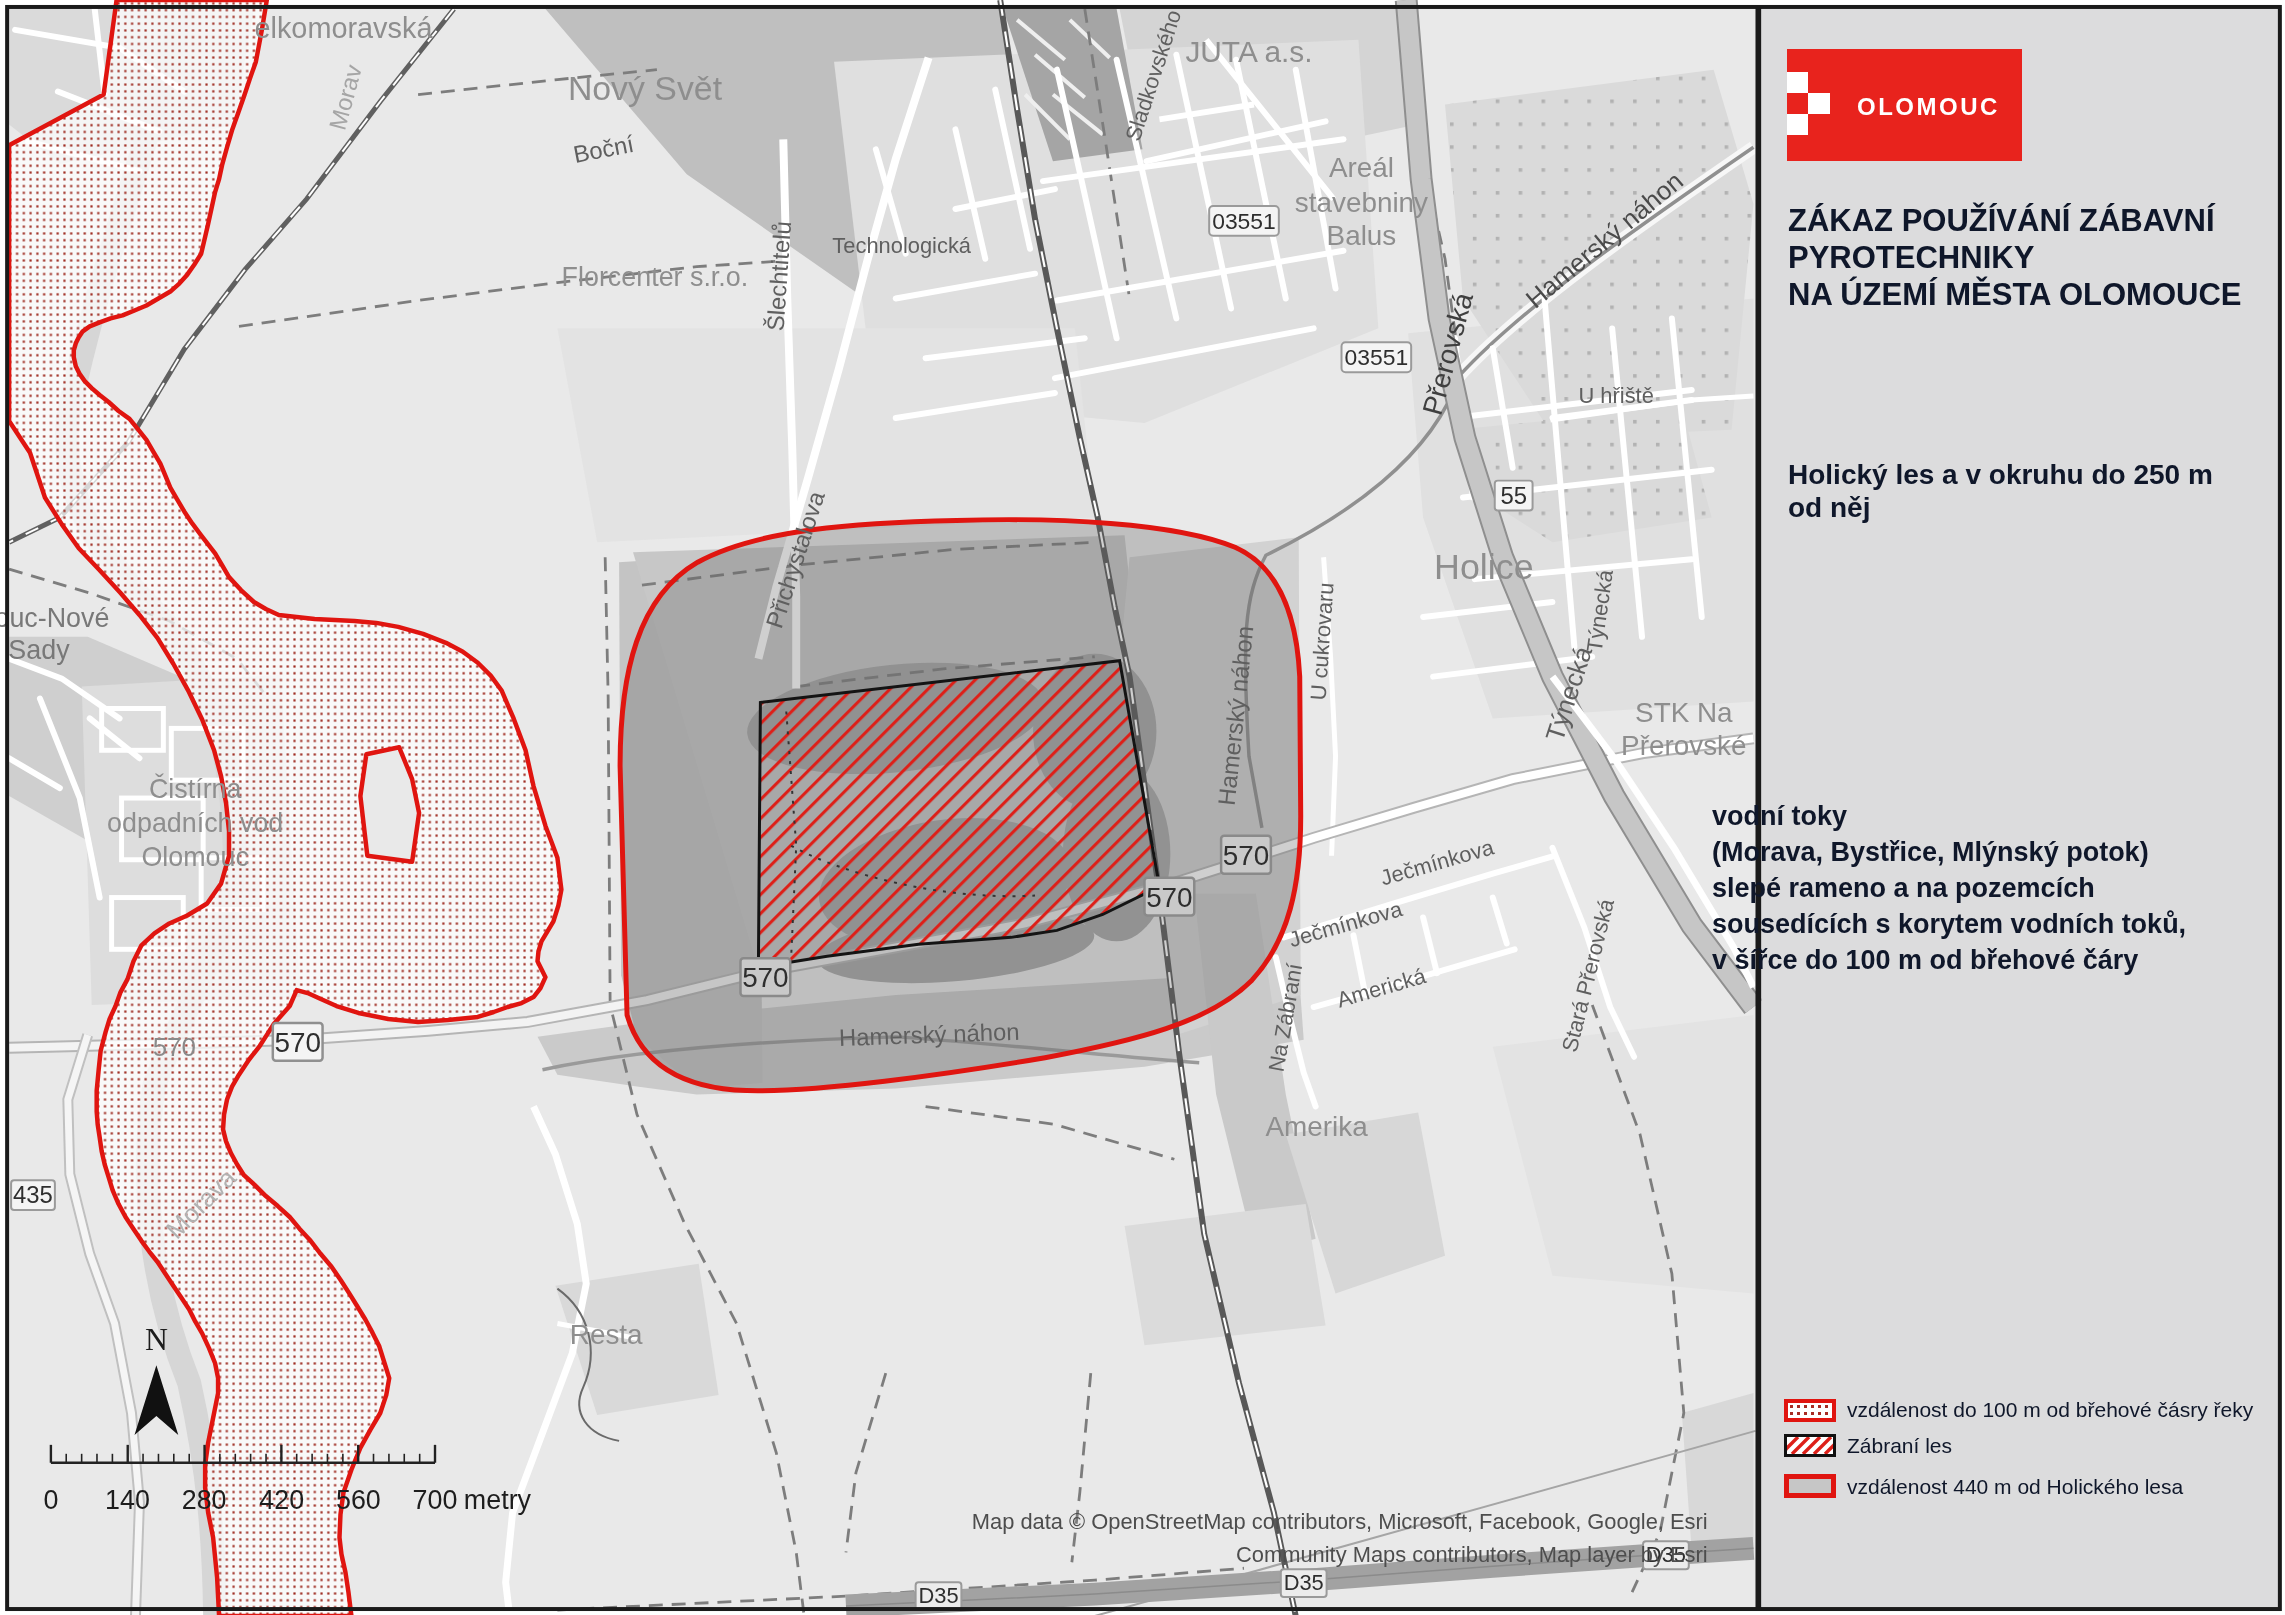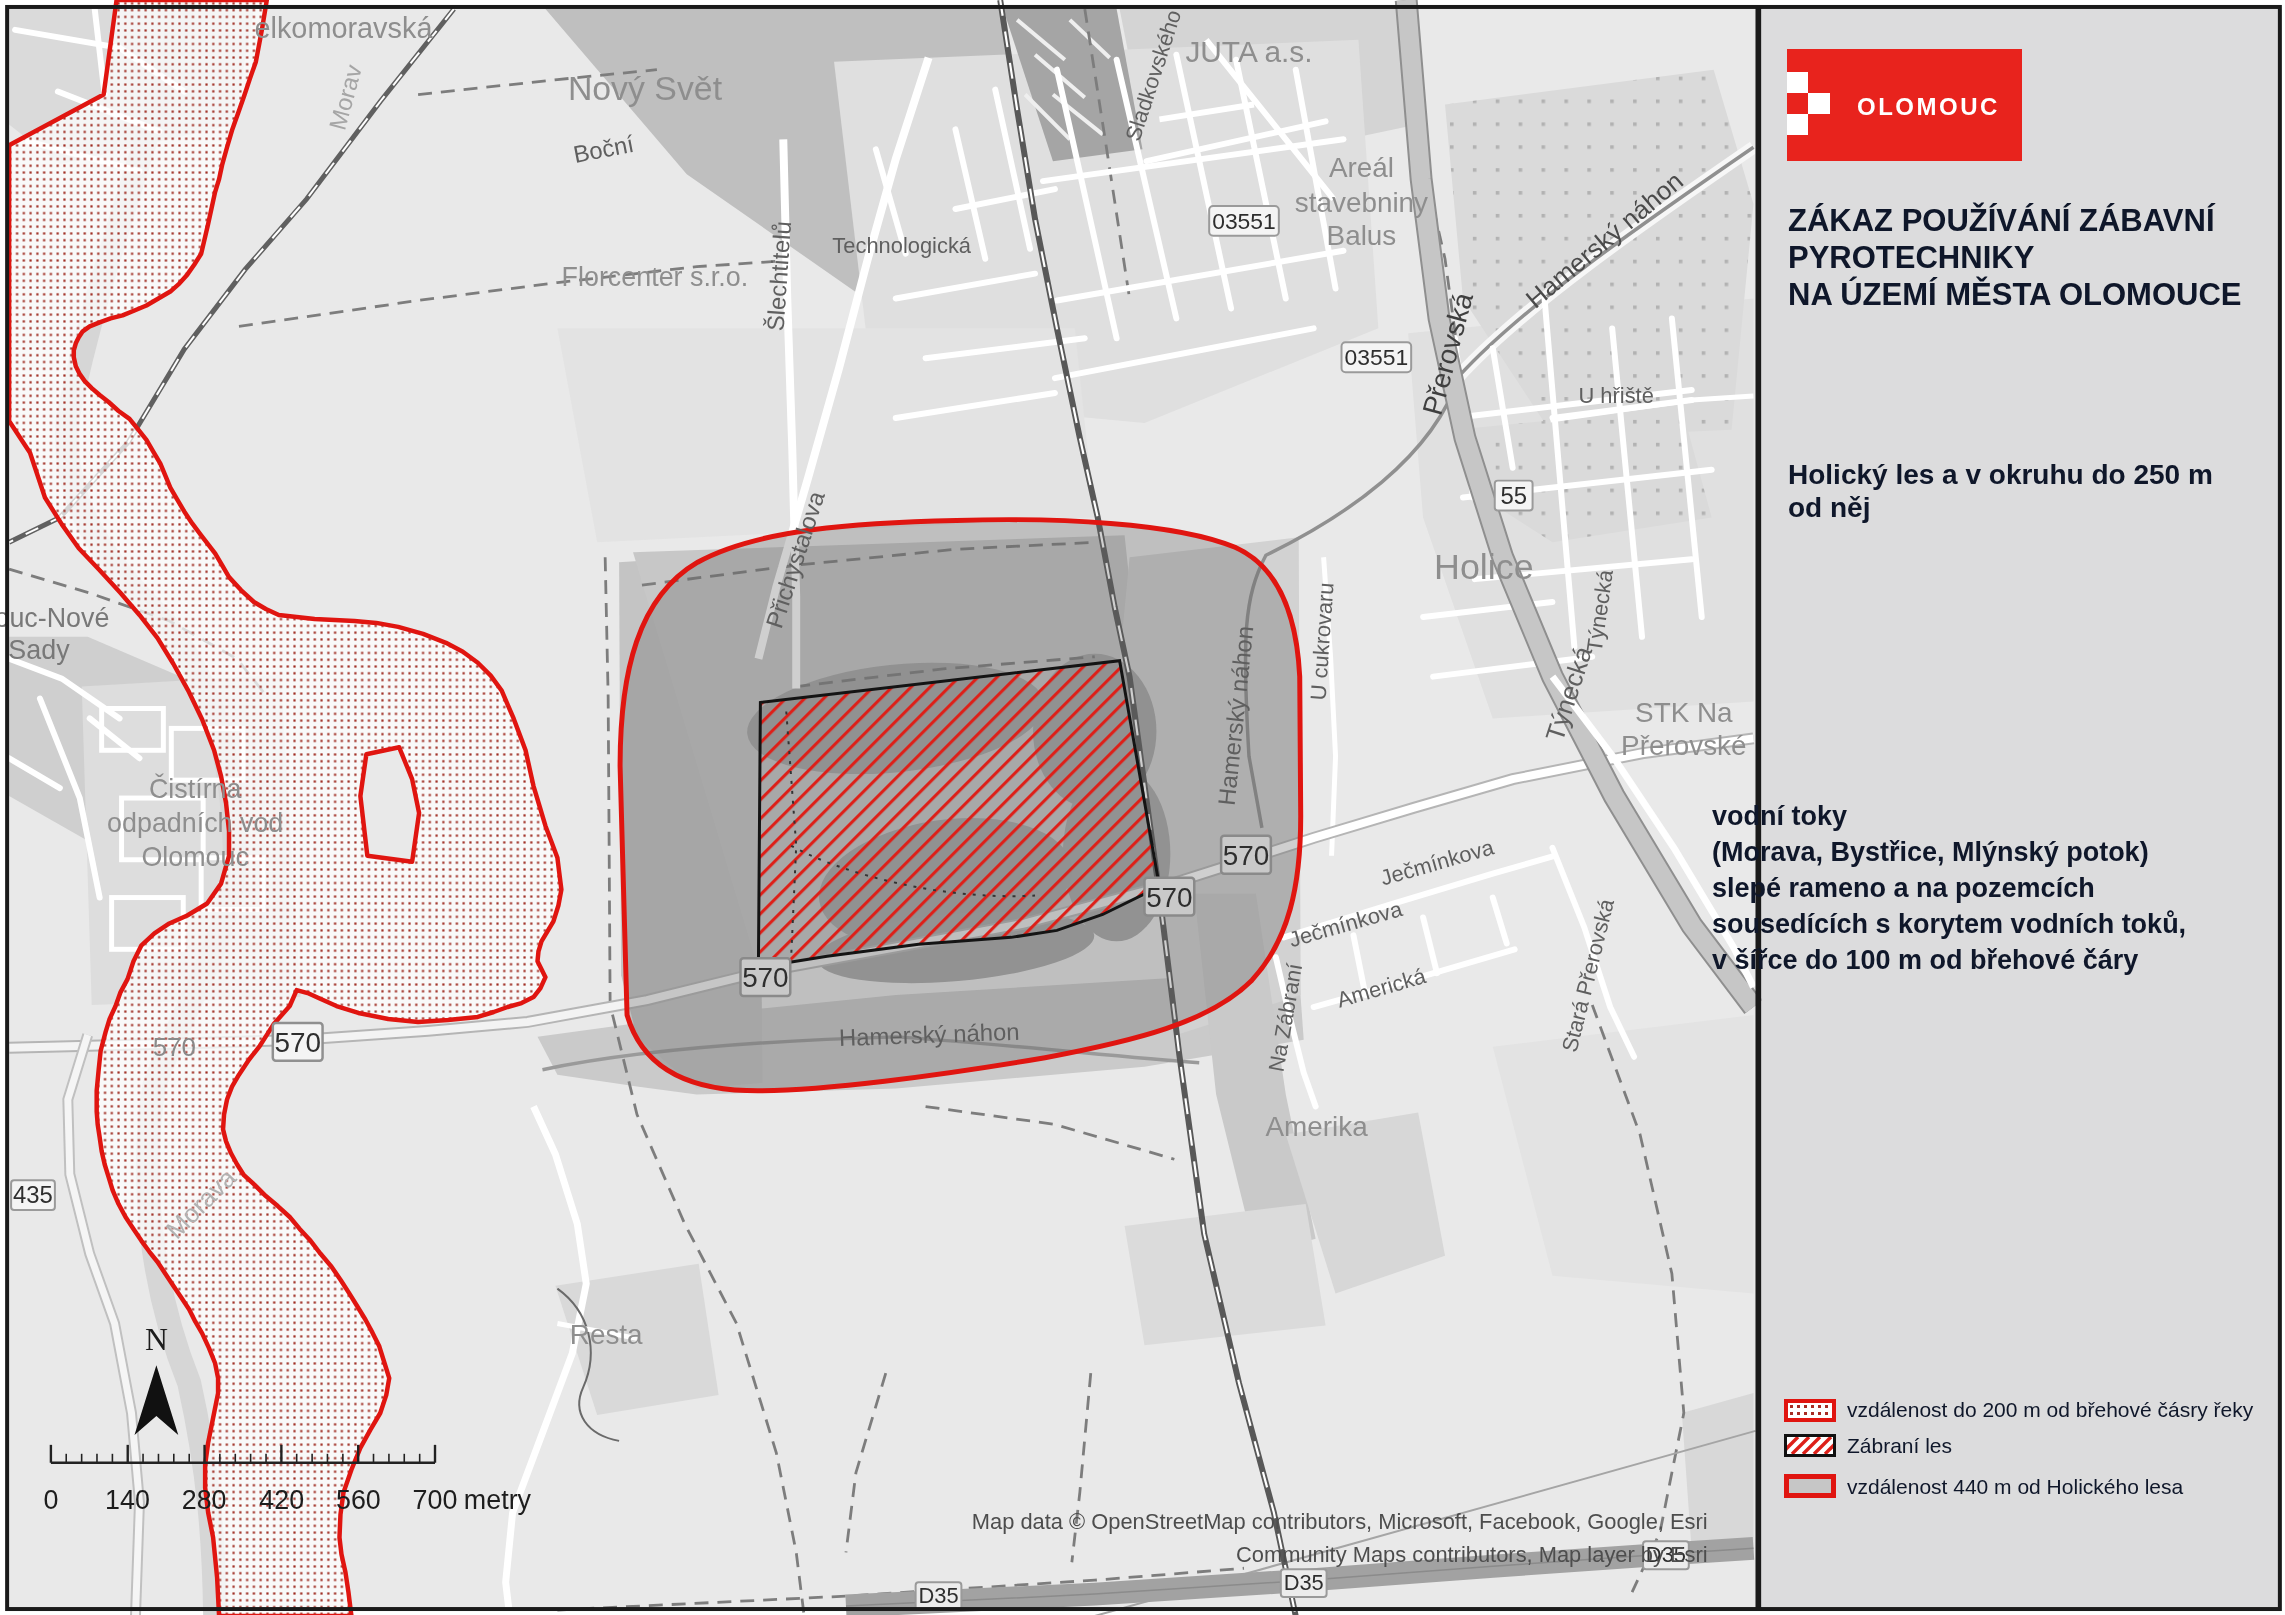--- a/index.html
+++ b/index.html
@@ -453,21 +453,21 @@
   <rect x="2" y="9" width="3" height="3"></rect>
         <rect x="9" y="9" width="3" height="3"></rect>
         <rect x="16" y="9" width="3" height="3"></rect>
         <rect x="23" y="9" width="3" height="3"></rect>
         <rect x="30" y="9" width="3" height="3"></rect>
         <rect x="37" y="9" width="3" height="3"></rect>
   </g>
     </svg>
 </div>
 
-<div class="abs ptxt" style="left:1847px;top:1398px;font-size:21px;white-space:nowrap;">vzdálenost do 200 m od břehové čásry řeky</div>
+<div class="abs ptxt" style="left:1847px;top:1398px;font-size:21px;white-space:nowrap;">vzdálenost do 100 m od břehové čásry řeky</div>
 
 <div class="abs" style="left:1784px;top:1434px;width:46px;height:17px;border:3px solid #111;background:#fff;overflow:hidden;">
   <svg width="46" height="17" viewBox="0 0 46 17">
       <g stroke="#dd2019" stroke-width="3.4">
   <line x1="-6" y1="17" x2="11" y2="0"></line>
         <line x1="5" y1="17" x2="22" y2="0"></line>
         <line x1="16" y1="17" x2="33" y2="0"></line>
         <line x1="27" y1="17" x2="44" y2="0"></line>
         <line x1="38" y1="17" x2="55" y2="0"></line>
   </g>

